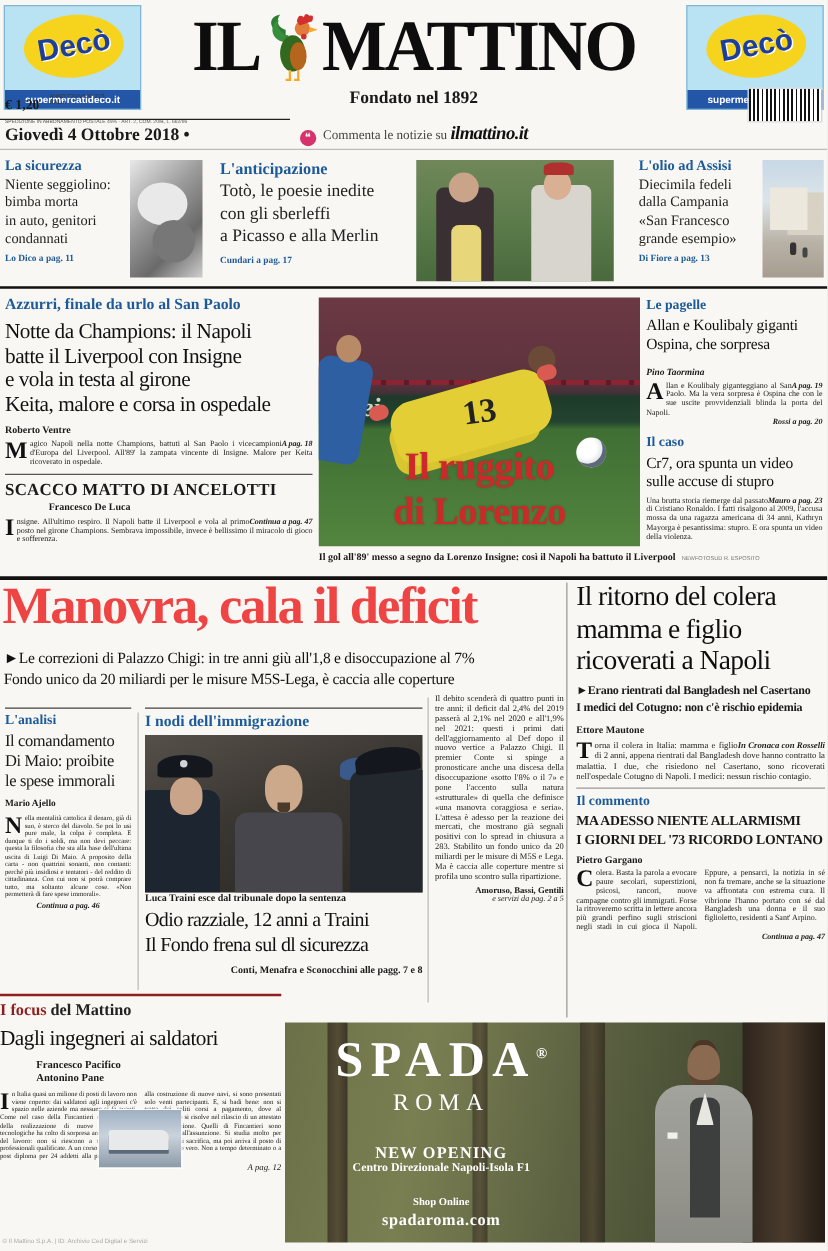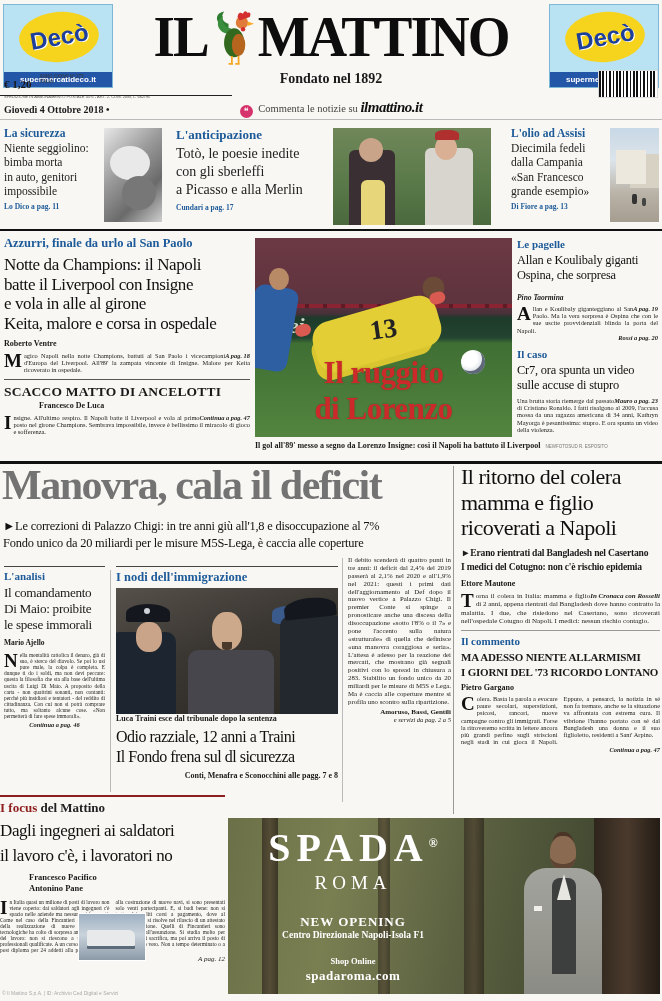--- a/index.html
+++ b/index.html
@@ -19,21 +19,21 @@
               transform:scaleY(1.05);}
   .founded{position:absolute;left:0;right:0;top:71px;text-align:center;font-size:14px;font-weight:bold;}
   .price-row{position:absolute;left:4px;top:74px;width:225px;}
   .price{font-size:11px;font-weight:bold;}
   .issue{display:inline-block;vertical-align:top;margin-left:4px;font-size:4.5px;line-height:1.2;color:#333;font-family:"Liberation Sans",sans-serif;}
   .sped{font-size:4px;color:#555;margin-top:2px;font-family:"Liberation Sans",sans-serif;}
   .barcode{position:absolute;right:4px;top:70px;width:58px;height:26px;
            background:repeating-linear-gradient(90deg,#111 0 1.5px,#fff 1.5px 3.4px);border:1px solid #ddd;}
   .thinrule{position:absolute;background:#222;height:1px;}
   .date-row{position:absolute;left:4px;top:99px;width:654px;height:18px;}
-  .date{font-size:10px;font-weight:bold;}
+  .date{font-size:14px;font-weight:bold;}
   .comment-center{position:absolute;left:0;right:0;top:0;text-align:center;font-size:10.5px;color:#444;}
   .comment-icon{display:inline-block;width:13px;height:13px;border-radius:50%;background:#d6336c;color:#fff;
                 font-size:9px;line-height:13px;text-align:center;vertical-align:-2px;margin-right:3px;}
   .site{font-size:15px;font-weight:bold;font-style:italic;color:#111;letter-spacing:-0.5px;}
   
   .kicker{color:#1d5a99;font-weight:bold;}
   .t-text{position:absolute;top:127px;}
   .t-kicker{font-size:11.5px;margin-bottom:2px;}
   .t-line{font-size:11.5px;line-height:1.25;color:#222;white-space:nowrap;}
   .t-line-lg{font-size:14px;line-height:1.3;}
@@ -53,21 +53,21 @@
   .caps-h{font-size:13.5px;font-weight:bold;letter-spacing:0.2px;}
   .ch-right{position:absolute;left:517px;top:238px;width:141px;}
   .sm-kicker{font-size:11px;margin-bottom:3px;}
   .h-line-sm{font-size:12.4px;line-height:1.2;letter-spacing:-0.2px;white-space:nowrap;color:#111;}
   .refline{font-size:6.4px;font-weight:bold;font-style:italic;text-align:right;}
   .caption-row{position:absolute;left:255px;top:441px;width:402px;font-size:8px;font-weight:bold;}
   .credit{font-size:4.5px;color:#777;font-weight:normal;font-family:"Liberation Sans",sans-serif;margin-left:3px;}
   .hrule{position:absolute;background:#111;}
   
   .man-h{position:absolute;left:2px;top:464px;width:452px;font-size:42px;font-weight:bold;letter-spacing:-1.5px;
-         line-height:1;color:#737373;}
+         line-height:1;color:#ef4444;}
   .man-sub{position:absolute;left:3px;top:518px;width:452px;font-size:12.4px;line-height:1.4;letter-spacing:-0.2px;color:#111;}
   .man-sub div{white-space:nowrap;}
   .vrule{position:absolute;width:1px;background:#999;}
   .colA{position:absolute;left:4px;top:566px;width:101px;border-top:1px solid #444;padding-top:3px;}
   .colA .h-line-a{font-size:13.2px;line-height:1.22;letter-spacing:-0.3px;white-space:nowrap;}
   .colB{position:absolute;left:116px;top:566px;width:222px;border-top:1px solid #444;padding-top:3px;}
   .colB-h{font-size:16px;line-height:1.25;letter-spacing:-0.5px;white-space:nowrap;color:#111;}
   .colB-cap{font-size:8px;font-weight:bold;margin:3px 0 4px 0;}
   .colB-by{font-size:8px;text-align:right;margin-top:4px;}
   .colC{position:absolute;left:348px;top:556px;width:103px;}
@@ -188,21 +188,21 @@
       <span class="site">ilmattino.it</span>
     </span>
   </div>
   <div class="thinrule" style="left:0;top:119px;width:662px;background:#bbb;"></div>
 
   <div class="t-text" style="left:4px;width:98px;">
     <div class="kicker t-kicker">La sicurezza</div>
     <div class="t-line">Niente seggiolino:</div>
     <div class="t-line">bimba morta</div>
     <div class="t-line">in auto, genitori</div>
-    <div class="t-line">impossibile</div>
+    <div class="t-line">condannati</div>
     <div class="t-ref">Lo Dico a pag. 11</div>
   </div>
   <div class="photo ph-gray" style="left:104px;top:128px;width:58px;height:94px;">
     <div class="blob" style="left:6px;top:18px;width:40px;height:34px;background:#e9e9e9;"></div>
     <div class="blob" style="left:18px;top:48px;width:34px;height:34px;background:#777;"></div>
   </div>
 
   <div class="t-text" style="left:176px;width:154px;">
     <div class="kicker t-kicker" style="font-size:13px;">L'anticipazione</div>
     <div class="t-line t-line-lg">Totò, le poesie inedite</div>
@@ -232,21 +232,21 @@
     <div class="blob" style="left:22px;top:66px;width:5px;height:10px;background:#333;border-radius:30%;"></div>
     <div class="blob" style="left:32px;top:70px;width:4px;height:8px;background:#444;border-radius:30%;"></div>
   </div>
 
   <div class="hrule" style="left:0;top:229px;width:662px;height:2px;"></div>
 
   <div class="ch-left">
     <div class="kicker ch-kicker">Azzurri, finale da urlo al San Paolo</div>
     <div class="h-line">Notte da Champions: il Napoli</div>
     <div class="h-line">batte il Liverpool con Insigne</div>
-    <div class="h-line">e vola in alle al girone</div>
+    <div class="h-line">e vola in testa al girone</div>
     <div class="h-line">Keita, malore e corsa in ospedale</div>
     <div class="byline">Roberto Ventre</div>
     <p class="body-m dc" style="margin:4px 0 0 0;">
       <span class="pref">A pag. 18</span>
       <span>Magico Napoli nella notte Champions, battuti al San Paolo i vicecampioni d'Europa del Liverpool. All'89' la zampata vincente di Insigne. Malore per Keita ricoverato in ospedale.</span>
     </p>
     <div class="secrule"></div>
     <div class="caps-h">SCACCO MATTO DI ANCELOTTI</div>
     <div class="byline" style="margin-top:1px;padding-left:35px;">Francesco De Luca</div>
     <p class="body-m dc" style="margin:4px 0 0 0;">
@@ -364,21 +364,20 @@
     </div>
     <div class="refline">Continua a pag. 47</div>
   </div>
 
   <div class="focus">
     <div class="focus-rule"></div>
     <div class="focus-kicker">
       <span class="focus-red">I focus</span><span class="focus-dark"> del Mattino</span>
     </div>
     <div class="focus-h">Dagli ingegneri ai saldatori</div>
-    <div class="focus-h">il lavoro c'è, i lavoratori no</div>
     <div class="focus-by">
       <div>Francesco Pacifico</div>
       <div>Antonino Pane</div>
     </div>
     <div class="focus-body">
       <div class="two-col" style="margin-top:4px;">
         <p class="body-s dc" style="margin:0;">In Italia quasi un milione di posti di lavoro non viene coperto: dai saldatori agli ingegneri c'è spazio nelle aziende ma nessuno si fa avanti. Come nel caso della Fincantieri dove il boom della realizzazione di nuove navi super-tecnologiche ha colto di sorpresa anche il mercato del lavoro: non si riescono a trovare figure professionali qualificate. A un corso di formazione post diploma per 24 addetti alla progettazione e alla costruzione di nuove navi, si sono presentati solo venti partecipanti. E, si badi bene: non si tratta dei soliti corsi a pagamento, dove al massimo tutto si risolve nel rilascio di un attestato di partecipazione. Quelli di Fincantieri sono propedeutici all'assunzione. Si studia molto per due anni, ci si sacrifica, ma poi arriva il posto di lavoro. Quello vero. Non a tempo determinato o a contratto.</p>
       </div>
       <div class="inset-photo">
         <div class="ship"></div>

